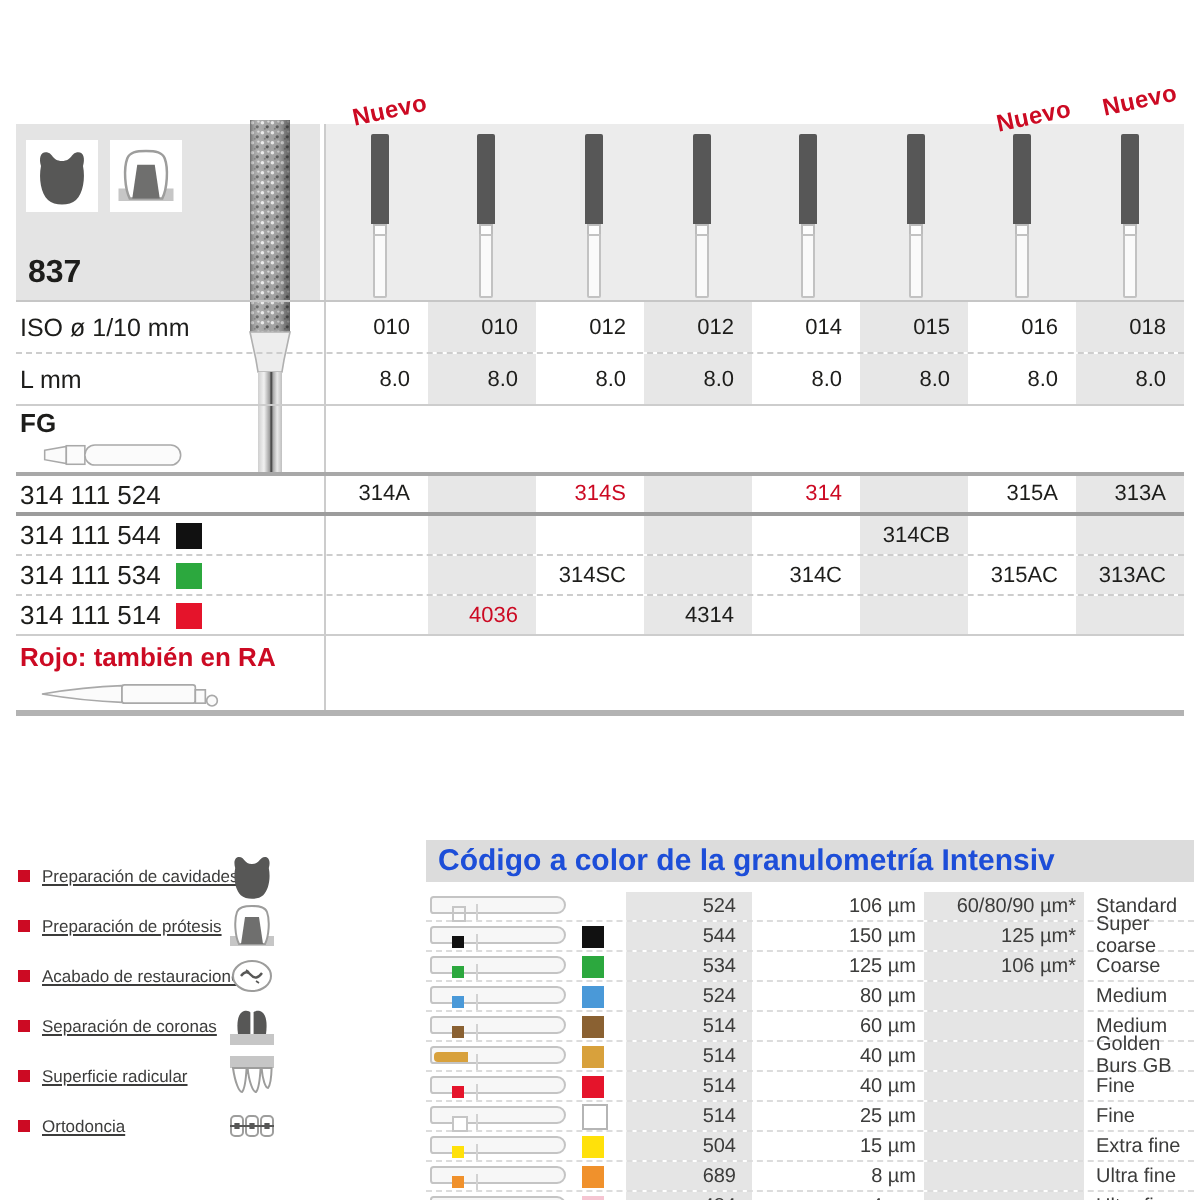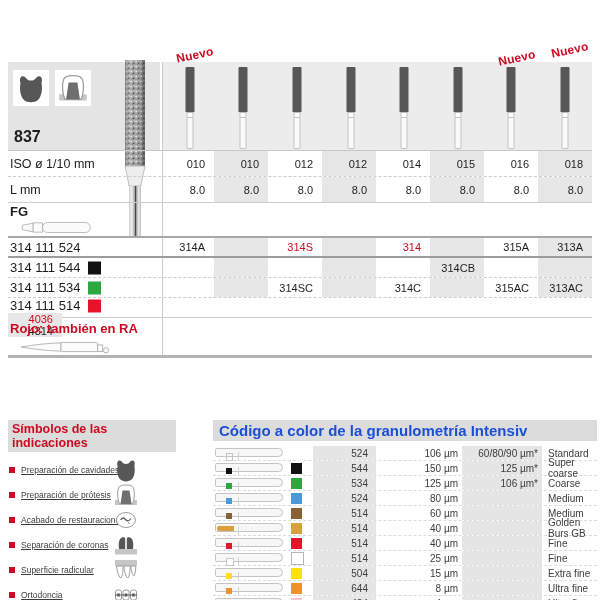--- a/index.html
+++ b/index.html
@@ -33,21 +33,21 @@
   .cell{width:54px;box-sizing:border-box;font-size:11px;display:flex;align-items:center;justify-content:flex-end;padding-right:9px;}
   .cell.shade{background:#e7e7e7;}
   .red-text{color:#cc0a23;}
   .row-iso{height:27px;border-top:1px solid #c6c6c6;border-bottom:1px dashed #cdcdcd;}
   .row-l{height:26px;border-bottom:1px solid #cdcdcd;}
   .row-fg{height:35px;border-bottom:2px solid #a8a8a8;}
   .row-fg .label{flex-direction:column;align-items:flex-start;justify-content:flex-start;padding-top:1px;}
   .fg-label{font-weight:bold;font-size:13px;}
   .row-o1{height:20px;border-bottom:2px solid #9c9c9c;}
   .row-o2,.row-o3{height:20px;border-bottom:1px dashed #cdcdcd;}
-  .row-o4{height:20px;border-bottom:1px solid #cdcdcd;flex-direction:column;}
+  .row-o4{height:20px;border-bottom:1px solid #cdcdcd;}
   .order-row .label{font-size:13px;}
   .row-swatch{position:absolute;left:80px;top:50%;transform:translateY(-50%);width:13px;height:13px;}
   .row-note{height:40px;border-bottom:3px solid #b3b3b3;display:block;position:relative;}
   .note-text{color:#cc0a23;font-weight:bold;font-size:13px;padding:3px 0 0 2px;}
   .ra-illu{position:absolute;left:2px;top:19px;}
 
   
   .symbols{position:absolute;left:8px;top:420px;width:168px;}
   .sym-title{background:#dcdcdc;color:#cc0a23;font-weight:bold;font-size:12.5px;padding:2px 4px;}
   .sym-list{margin-top:9px;}
@@ -283,21 +283,20 @@
       <svg class="ra-illu" width="112" height="20" viewBox="0 0 112 24" fill="#fbfbfb" stroke="#a9a9a9" stroke-width="1">
         <path d="M2 12 C20 9 35 7.5 50 7 L50 17 C35 16.5 20 15 2 12 Z"></path>
         <rect x="50" y="6.5" width="44" height="11" rx="1.5"></rect>
         <rect x="94" y="9.5" width="6" height="8"></rect>
         <circle cx="104" cy="16" r="3.2"></circle>
       </svg>
     </div>
   </div>
 
   <div class="symbols">
-    <div class="sym-title">Símbolos de las indicaciones</div>
     <div class="sym-list" id="sym-list">
         <div class="sym-item">
           <span class="bullet" style="background: rgb(204, 10, 35);"></span>
           <span class="sym-label">Preparación de cavidades</span>
           <span class="sym-icon"><svg viewBox="0 0 24 24">
               <path fill="#575756" d="M5.5 2.5 C3.4 2.5 2.7 5 3.6 8 C2.6 13 3.6 19 6.4 21.6 C9 24 15 24 17.6 21.6 C20.4 19 21.4 13 20.4 8 C21.3 5 20.6 2.5 18.5 2.5 C15.6 2.5 16 6 12 6 C8 6 8.4 2.5 5.5 2.5 Z"></path>
             </svg></span>
         </div>
         <div class="sym-item">
           <span class="bullet" style="background: rgb(204, 10, 35);"></span>
@@ -493,21 +492,21 @@
         <div class="g-row">
           <div class="g-icon">
             <div class="hbur">
               <div class="hbur-div"></div>
               <div class="hbur-band" style="background: rgb(240, 145, 44);"></div>
             </div>
           </div>
           <div class="g-swatch">
             <span style="background: rgb(240, 145, 44);"></span>
           </div>
-          <div class="g-code">644</div>
+          <div class="g-code">689</div>
           <div class="g-size">8 µm</div>
           <div class="g-alt"></div>
           <div class="g-name">Ultra fine</div>
         </div>
         <div class="g-row">
           <div class="g-icon">
             <div class="hbur">
               <div class="hbur-div"></div>
               <div class="hbur-band" style="background: rgb(246, 197, 210);"></div>
             </div>

